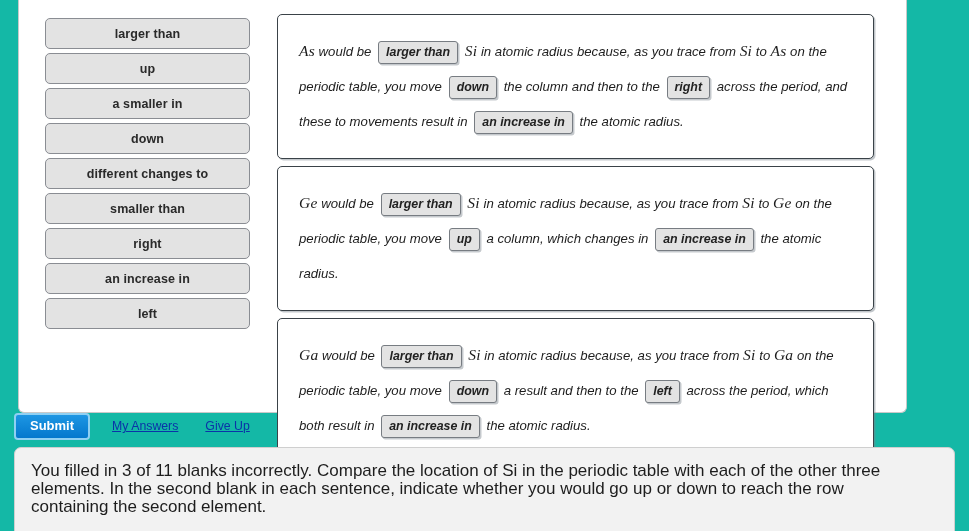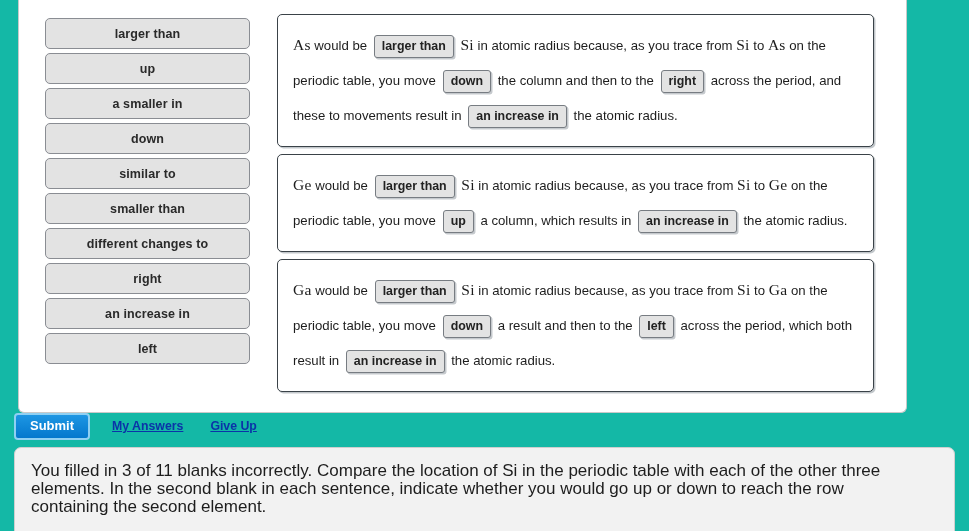--- a/index.html
+++ b/index.html
@@ -69,21 +69,22 @@
     border-radius: 5px;
     background: #ffffff;
     padding: 8px 11px 9px 11px;
     margin-bottom: 7px;
     box-shadow: 1.5px 1.5px 0 rgba(120,130,140,0.45);
     font-size: 13.2px;
     color: #1d1d1d;
     line-height: 35px;
   }
   .sentence-box p {
-    margin: 4px;
+    margin: 10px;
+    font-style: italic;
   }
 
   
   .el {
     font-family: "Liberation Serif", "DejaVu Serif", serif;
     font-size: 15.5px;
     letter-spacing: 0.2px;
   }
 
   
@@ -122,21 +123,21 @@
     font-size: 13px;
     font-weight: bold;
     padding: 4px 14px 5px 14px;
     cursor: pointer;
     line-height: 14px;
     font-family: "Liberation Sans", sans-serif;
   }
   .action-link {
     color: #0b33a8;
     font-size: 12.3px;
-    font-weight: bold;
+    font-weight: normal;
     text-decoration: underline;
     margin-left: 22px;
     cursor: pointer;
   }
   .action-link.second { margin-left: 27px; }
 
   
   .feedback-panel {
     position: absolute;
     left: 14px;
@@ -176,27 +177,24 @@
       <div class="bank-item">
           <span>up</span>
         </div>
       <div class="bank-item">
           <span>a smaller in</span>
         </div>
       <div class="bank-item">
           <span>down</span>
         </div>
       <div class="bank-item">
-          <span>similar to</span>
+          <span>different changes to</span>
         </div>
       <div class="bank-item">
           <span>smaller than</span>
-        </div>
-      <div class="bank-item">
-          <span>different changes to</span>
         </div>
       <div class="bank-item">
           <span>right</span>
         </div>
       <div class="bank-item">
           <span>an increase in</span>
         </div>
       <div class="bank-item">
           <span>left</span>
         </div>
@@ -229,21 +227,21 @@
           <span class="el">Ge</span>
           <span>would be</span>
           <span class="blank">larger than</span>
           <span class="el">Si</span>
           <span>in atomic radius because, as you trace from</span>
           <span class="el">Si</span>
           <span>to</span>
           <span class="el">Ge</span>
           <span>on the periodic table, you move</span>
           <span class="blank">up</span>
-          <span>a column, which results in</span>
+          <span>a column, which changes in</span>
           <span class="blank">an increase in</span>
           <span>the atomic radius.</span>
         </p>
       </div>
 
       <div class="sentence-box">
         <p>
           <span class="el">Ga</span>
           <span>would be</span>
           <span class="blank">larger than</span>

